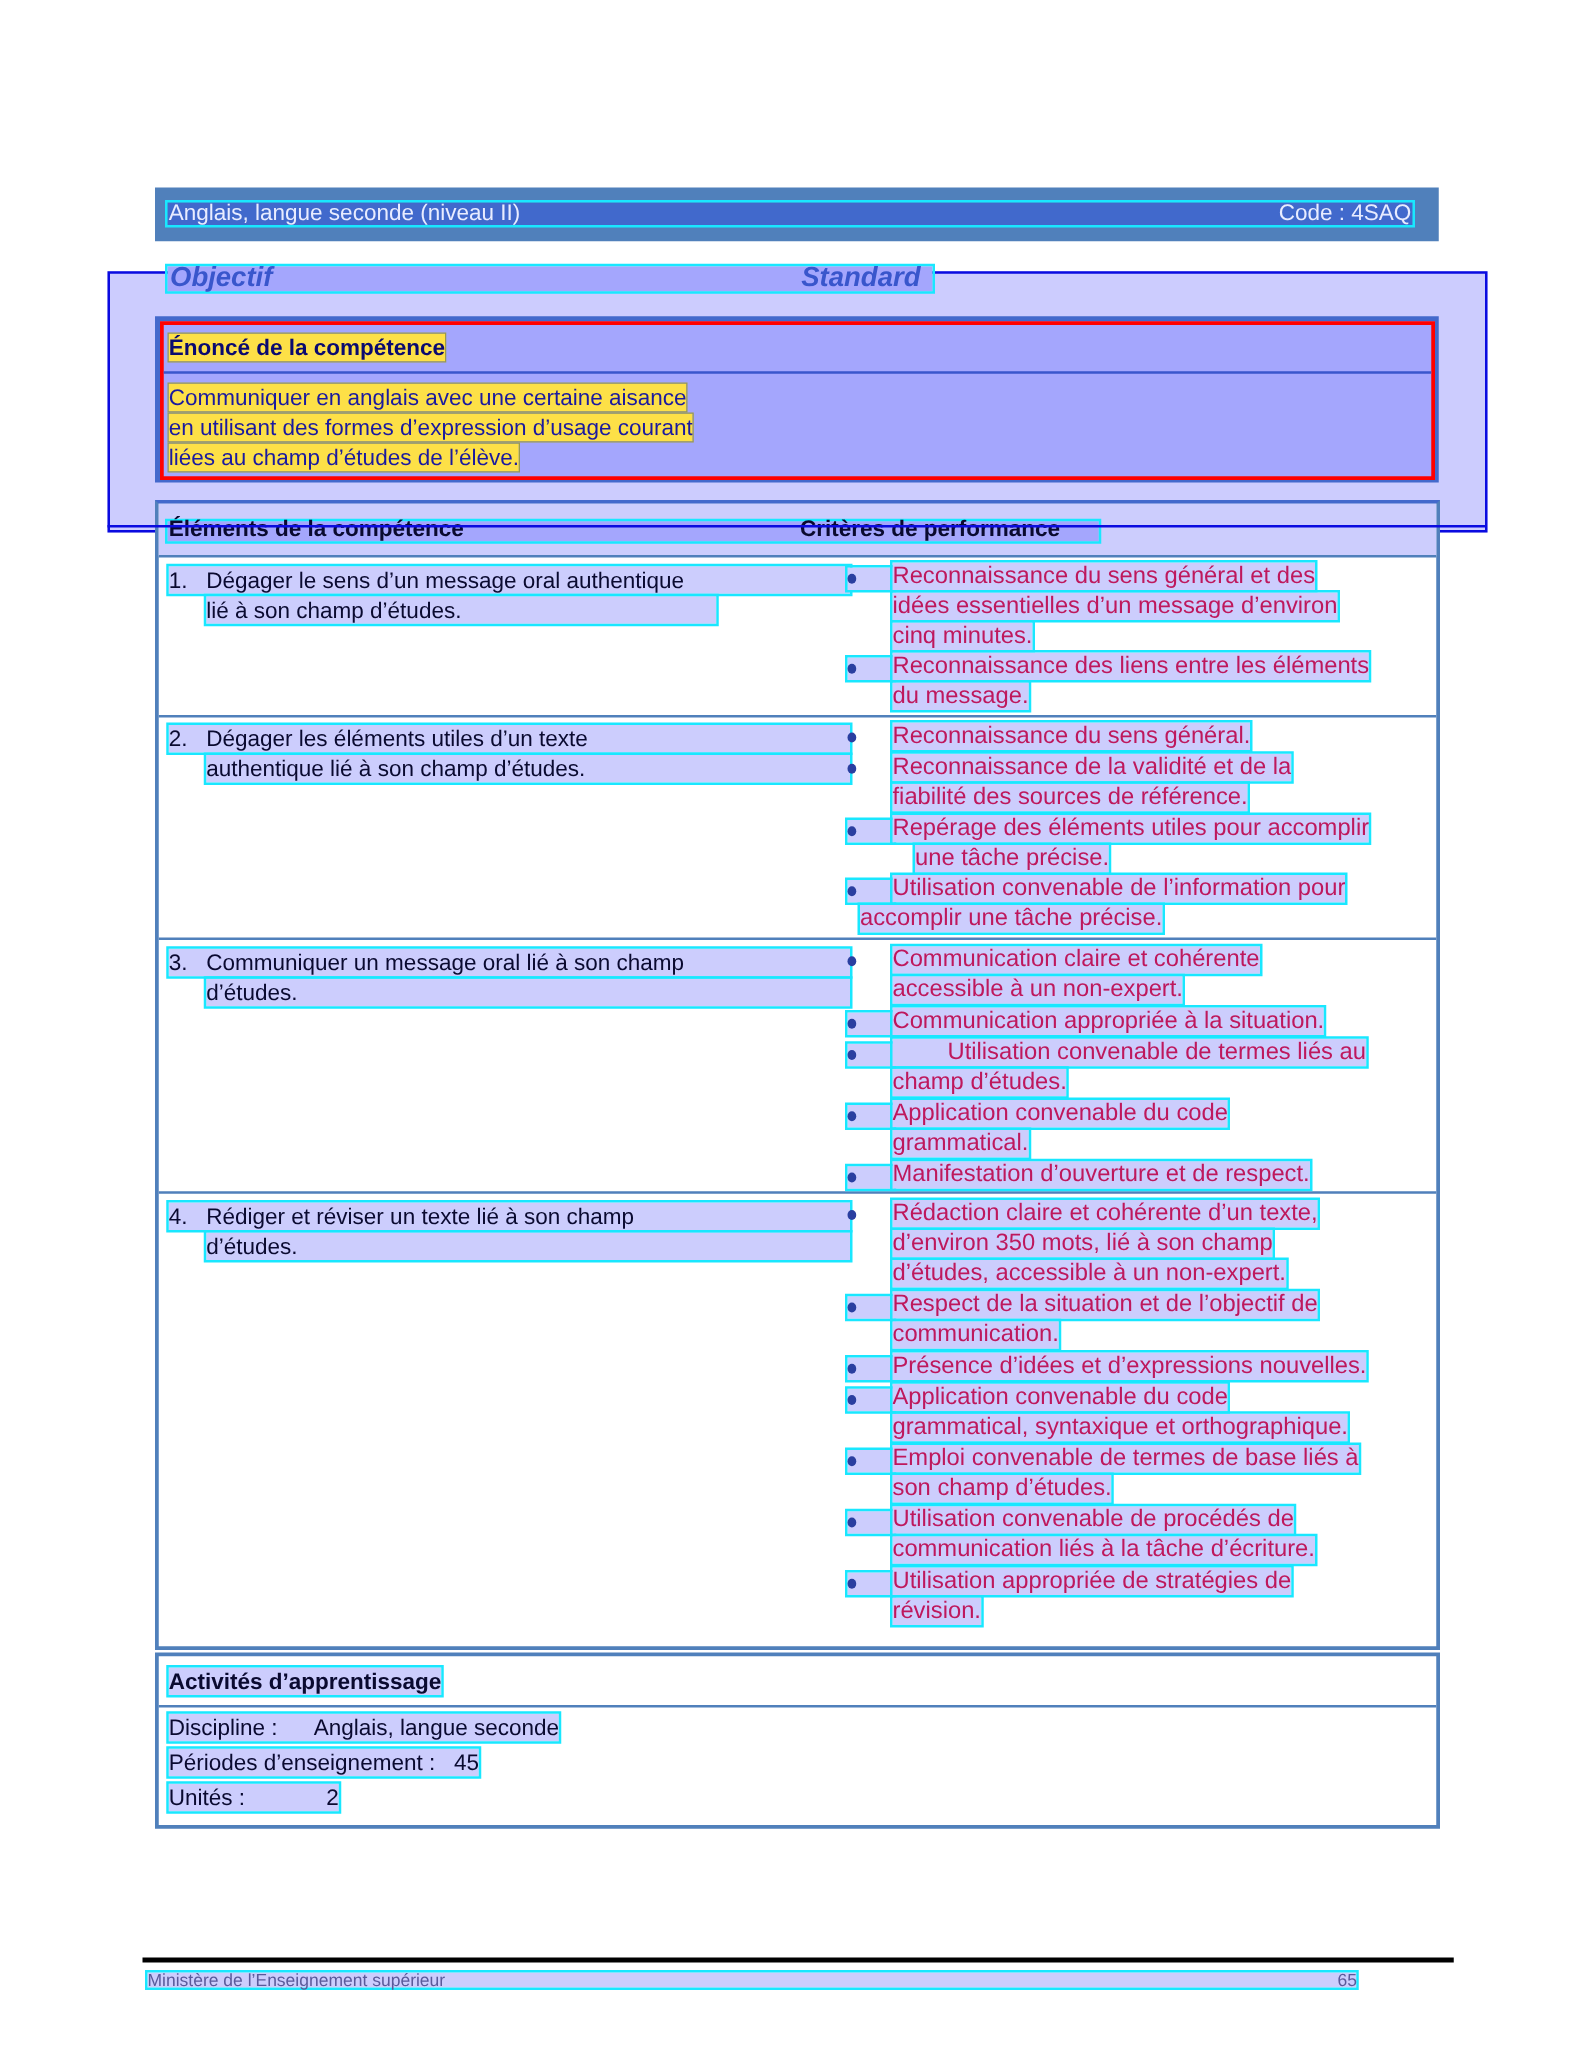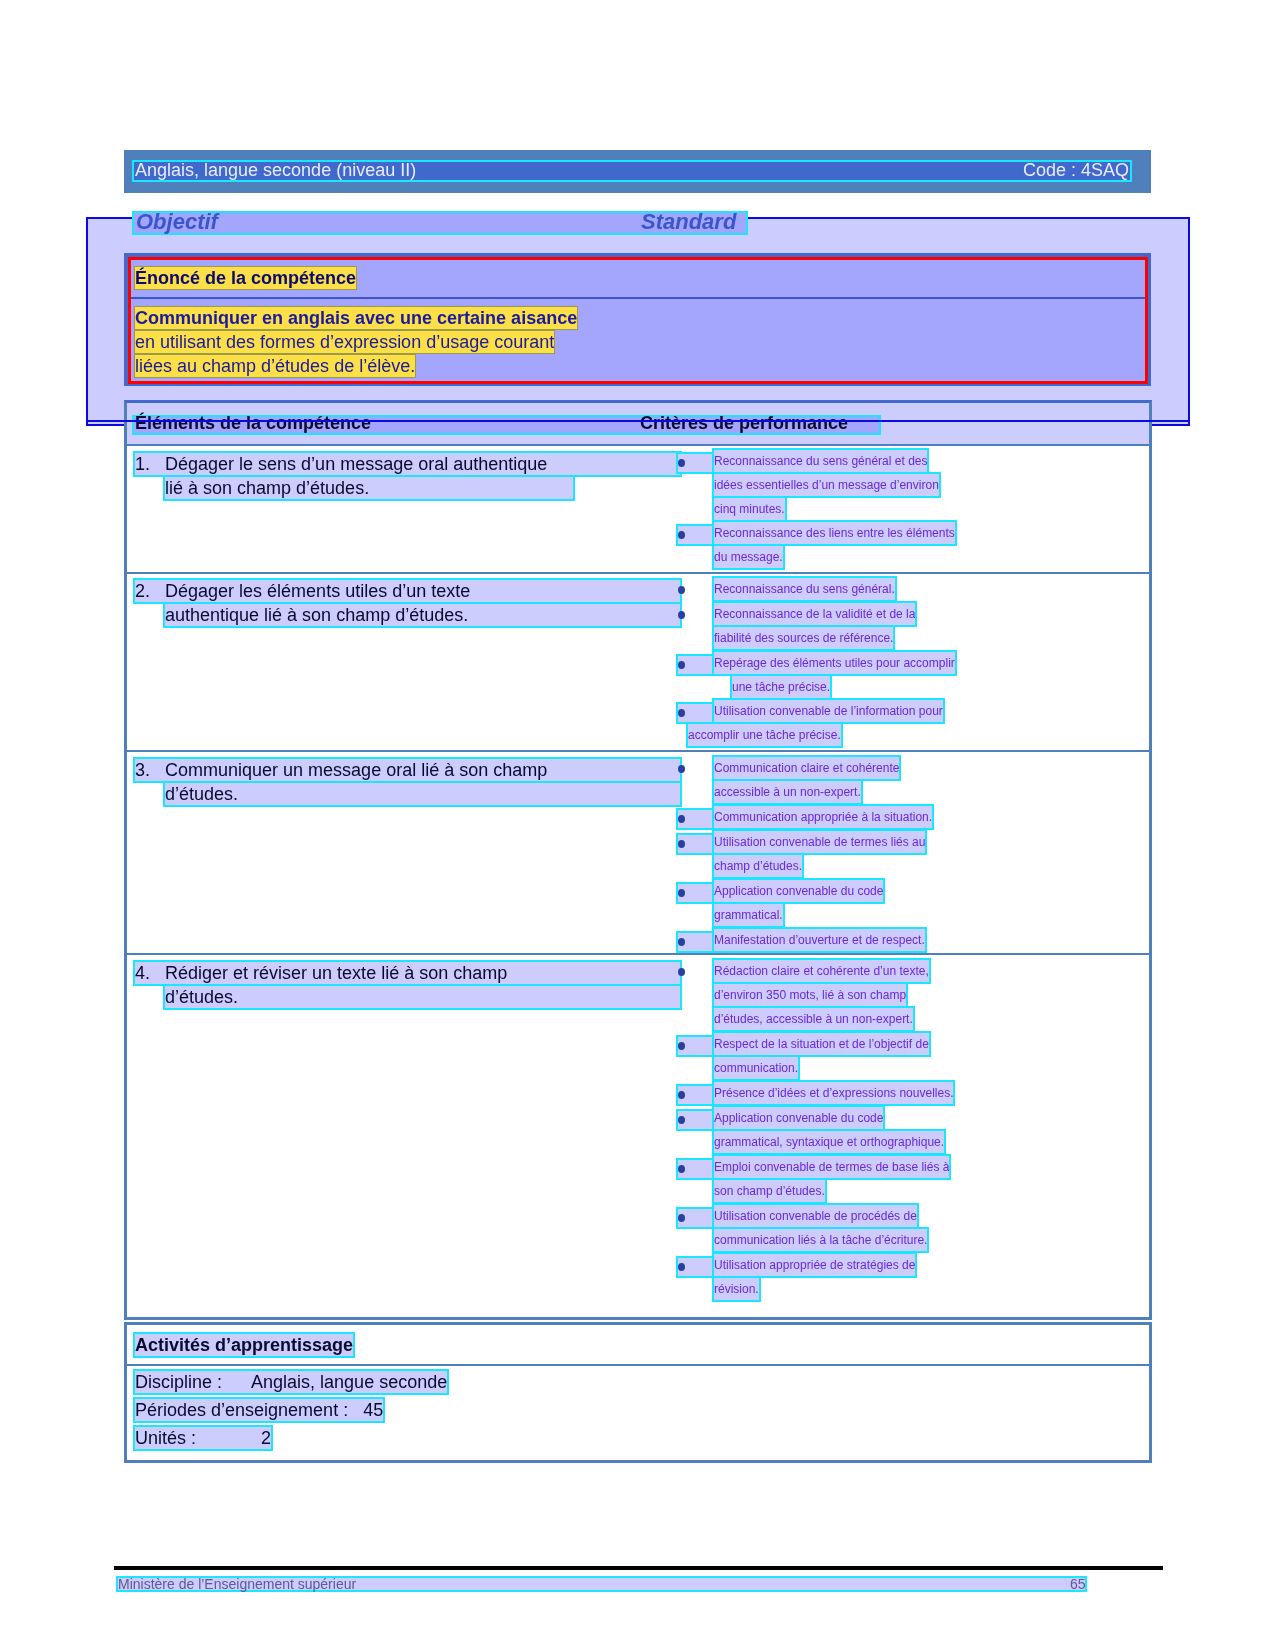--- a/index.html
+++ b/index.html
@@ -31,21 +31,21 @@
   #elements-box { left:124px; top:400px; width:1022px; height:914px; border:3px solid #5080bb; border-top-color:#4369cc; background:#ffffff; }
   #elements-header-bg { left:127px; top:403px; width:1022px; height:42px; background:#cccdfd; }
   .row-divider { left:127px; width:1022px; height:2px; background:#5080bb; }
   #elements-header-strip { left:134px; top:417px; width:745px; height:16px; background:#a4a6fd; outline:2px solid #19e7ff; }
   #elements-header { left:135px; top:412px; font-size:18px; font-weight:bold; color:#0a0a30; line-height:22px; }
   #criteria-header { left:640px; top:412px; font-size:18px; font-weight:bold; color:#0a0a30; line-height:22px; }
   #blue-line { left:86px; top:420px; width:1102px; height:2px; background:#0a0be0; }
 
   .el-line { font-size:18px; line-height:22px; color:#0a0a30; white-space:nowrap; }
   .el-line.hl { width:545px; }
-  .crit-text { font-size:12px; line-height:22px; color:#6d28d9; white-space:nowrap; }
+  .crit-text { font-size:19px; line-height:22px; color:#be185d; white-space:nowrap; }
   .bullet { width:7px; height:8px; border-radius:50%; background:#2a3fa0; }
   .bullet-box { height:18px; width:37px; outline:2px solid #19e7ff; background:#cccdfd; }
 
   
   #activities-box { left:124px; top:1322px; width:1022px; height:135px; border:3px solid #5080bb; background:#fff; }
   #activities-divider { left:127px; top:1364px; width:1022px; height:2px; background:#5080bb; }
   .act-text { font-size:18px; line-height:22px; color:#0a0a30; white-space:pre; }
 
   
   #footer-line { left:114px; top:1566px; width:1049px; height:4px; background:#000; }
@@ -63,21 +63,21 @@
 
 <div id="overlay-box" class="abs"></div>
 <div id="obj-strip" class="abs"></div>
 <div id="objectif-label" class="abs">Objectif</div>
 <div id="standard-label" class="abs">Standard</div>
 
 <div id="enonce-outer" class="abs"></div>
 <div id="enonce-inner" class="abs"></div>
 <div id="enonce-divider" class="abs"></div>
 <div id="enonce-title" class="abs wordbox">Énoncé de la compétence</div>
-<div class="abs enonce-line wordbox" style="top:307px;font-weight:bold;">Communiquer en anglais avec une certaine aisance</div>
+<div class="abs enonce-line wordbox" style="top:307px;">Communiquer en anglais avec une certaine aisance</div>
 <div class="abs enonce-line wordbox" style="top:331px;">en utilisant des formes d’expression d’usage courant</div>
 <div class="abs enonce-line wordbox" style="top:355px;">liées au champ d’études de l’élève.</div>
 
 <div id="elements-box" class="abs"></div>
 <div id="elements-header-bg" class="abs"></div>
 <div id="elements-header-strip" class="abs"></div>
 <div id="elements-header" class="abs">Éléments de la compétence</div>
 <div id="criteria-header" class="abs">Critères de performance</div>
 <div id="blue-line" class="abs"></div>
 
@@ -120,21 +120,21 @@
 <div class="abs el-line hl" style="left:165px;top:783px;width:515px;">d’études.</div>
 
 <div class="abs bullet" style="left:678px;top:765px;"></div>
 <div class="abs crit-text hl" style="left:714px;top:757px;">Communication claire et cohérente</div>
 <div class="abs crit-text hl" style="left:714px;top:781px;">accessible à un non-expert.</div>
 <div class="abs bullet-box" style="left:678px;top:810px;"></div>
 <div class="abs bullet" style="left:678px;top:815px;"></div>
 <div class="abs crit-text hl" style="left:714px;top:806px;">Communication appropriée à la situation.</div>
 <div class="abs bullet-box" style="left:678px;top:835px;"></div>
 <div class="abs bullet" style="left:678px;top:840px;"></div>
-<div class="abs crit-text hl" style="left:714px;top:831px;">Utilisation convenable de termes liés au</div>
+<div class="abs crit-text hl" style="left:714px;top:831px;padding-left:44px;">Utilisation convenable de termes liés au</div>
 <div class="abs crit-text hl" style="left:714px;top:855px;">champ d’études.</div>
 <div class="abs bullet-box" style="left:678px;top:884px;"></div>
 <div class="abs bullet" style="left:678px;top:889px;"></div>
 <div class="abs crit-text hl" style="left:714px;top:880px;">Application convenable du code</div>
 <div class="abs crit-text hl" style="left:714px;top:904px;">grammatical.</div>
 <div class="abs bullet-box" style="left:678px;top:933px;"></div>
 <div class="abs bullet" style="left:678px;top:938px;"></div>
 <div class="abs crit-text hl" style="left:714px;top:929px;">Manifestation d’ouverture et de respect.</div>
 
 <div class="abs el-line hl" style="left:135px;top:962px;"><span>4.</span>&nbsp;&nbsp;&nbsp;<span>Rédiger et réviser un texte lié à son champ</span></div>

